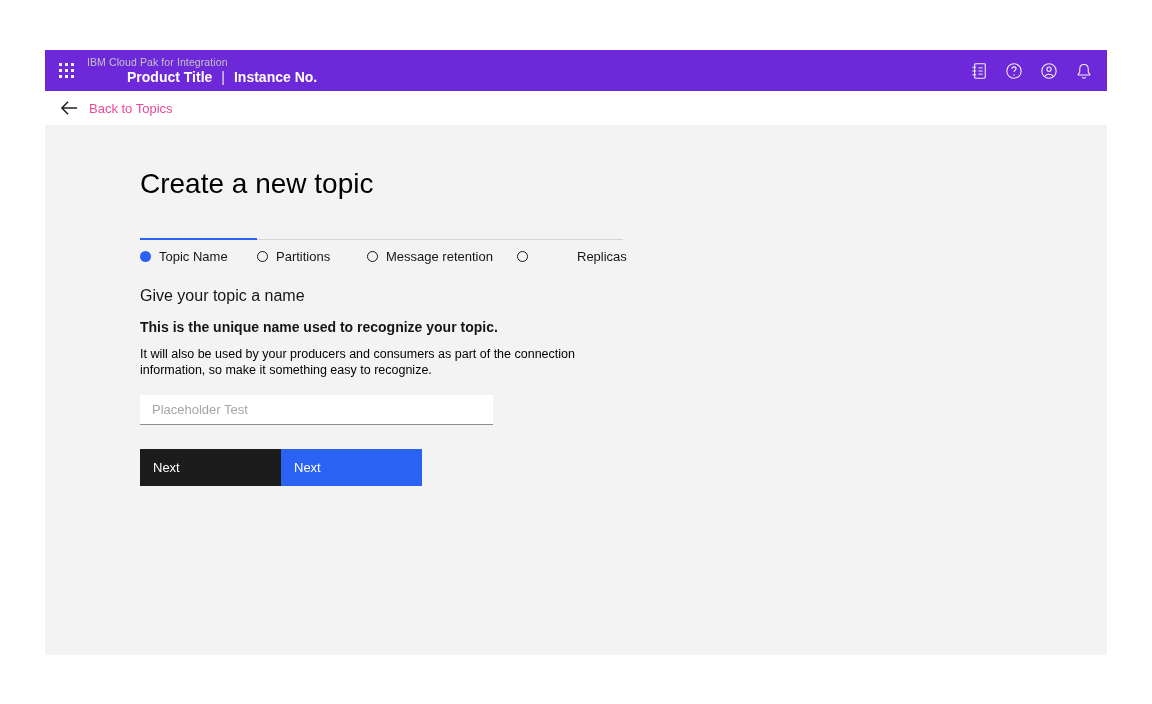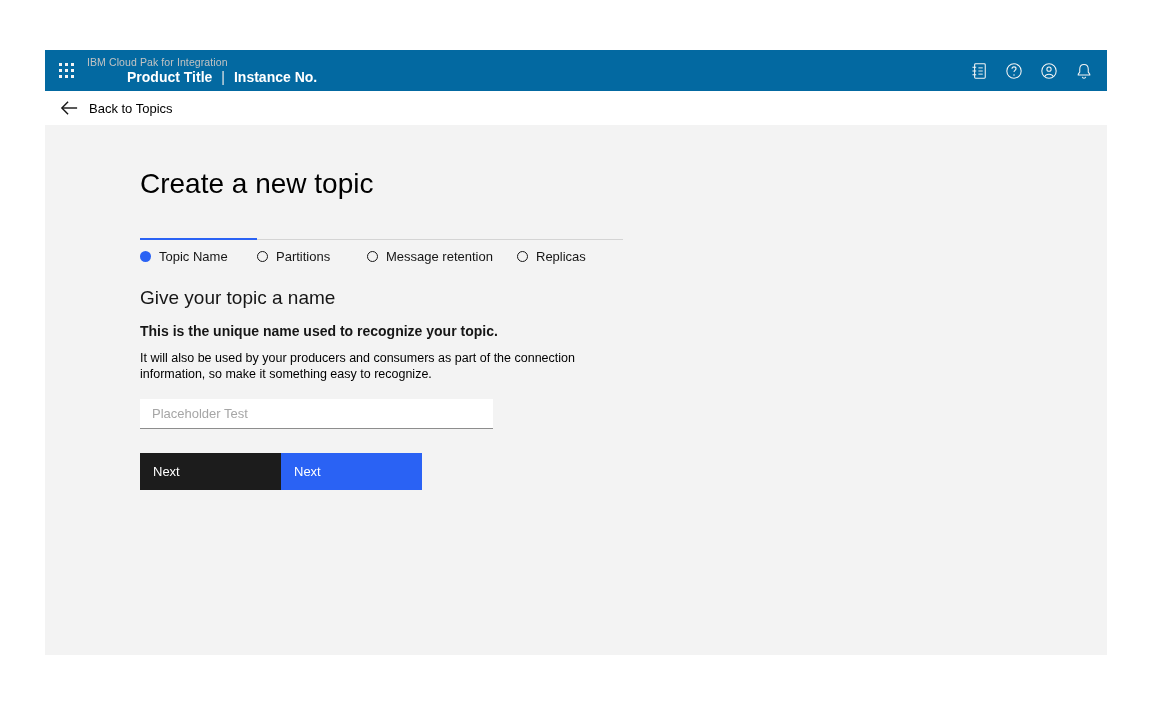--- a/index.html
+++ b/index.html
@@ -2,58 +2,58 @@
 <html><head>
 <meta charset="utf-8">
 <style>
   * { margin:0; padding:0; box-sizing:border-box; }
   html,body { background:#ffffff; }
   body { font-family:"Liberation Sans", sans-serif; color:#161616; }
   .canvas { position:relative; width:1152px; height:704px; background:#fff; overflow:hidden; }
   .app { position:absolute; left:45px; top:50px; width:1062px; }
 
   
-  .hdr { height:41px; background:#0369a1; display:flex; align-items:center; }
+  .hdr { height:41px; background:#6d28d9; display:flex; align-items:center; }
   .switcher { width:15px; height:15px; margin-left:14px; display:grid;
               grid-template-columns:repeat(3,3px); grid-template-rows:repeat(3,3px);
               gap:3px; cursor:pointer; }
   .switcher i { background:#f4f4f4; width:3px; height:3px; display:block; }
   .hdr-text { margin-left:13px; line-height:1; }
   .hdr-eyebrow { font-size:10.5px; color:#c3c3c3; letter-spacing:.1px; margin-bottom:3px; }
   .hdr-title-row { font-size:14px; font-weight:bold; color:#ffffff; display:flex; align-items:center;padding-left:40px; }
   .hdr-sep { margin:0 9px; font-weight:400; color:#e8e8e8; }
   .hdr-spacer { flex:1; }
   .hdr-actions { display:flex; align-items:center; gap:14px; padding-right:13px; }
   .hdr-icon { width:21px; height:21px; display:flex; align-items:center; justify-content:center; cursor:pointer; }
   .hdr-icon svg { stroke:#f4f4f4; fill:none; stroke-width:1.7; }
 
   
   .backrow { height:34px; background:#fff; display:flex; align-items:center; }
   .back-arrow { margin-left:15px; display:flex; align-items:center; }
-  .back-label { margin-left:10px; font-size:13px; color:#000000; }
+  .back-label { margin-left:10px; font-size:13px; color:#ec4899; }
   .backlink { display:flex; align-items:center; cursor:pointer; }
 
   
   .card { background:#f3f3f3; height:530px; padding-left:95px; padding-right:40px; }
   .page-title { padding-top:40px; font-size:28px; font-weight:400; line-height:38px; color:#000000; }
 
   
   .progress { position:relative; width:483px; margin-top:35px; }
   .progress-track { position:absolute; top:1px; left:117px; right:0; height:1px; background:#d4d4d4; }
   .progress-fill  { position:absolute; top:0; left:0; width:117px; height:2px; }
   .steps { display:flex; padding-top:11px; }
   .step { display:flex; align-items:center; cursor:pointer; }
-  .step.s1 { width:117px; } .step.s2 { width:110px; } .step.s3 { width:150px; } .step.s4 { width:106px; }
+  .step.s1 { width:117px; } .step.s2 { width:110px; } .step.s3 { width:150px; } .step.s4 { width:106px;gap:41px; }
   .dot { width:11px; height:11px; border-radius:50%; flex:none; }
   .dot.current { background:#2a62f4; }
   .dot.todo { background:transparent; border:1.4px solid #161616; }
   .step-label { margin-left:8px; font-size:13px; color:#161616; white-space:nowrap;text-align:right; }
 
   
-  .step-heading { margin-top:23px; font-size:19px; font-weight:400; color:#161616; }
+  .step-heading { margin-top:23px; font-size:16px; font-weight:400; color:#161616; }
   .step-subheading { margin-top:14px; font-size:14px; font-weight:bold; color:#161616; }
   .step-desc { margin-top:12px; font-size:12.5px; line-height:15.5px; color:#000000; white-space:pre-line; }
 
   .name-input { margin-top:17px; display:block; width:353px; height:30px; background:#ffffff;
                 border:none; border-bottom:1px solid #8d8d8d; padding:0 12px;
                 font-size:13px; color:#161616; font-family:"Liberation Sans", sans-serif; outline:none; }
   .name-input::placeholder { color:#a6a6a6; }
 
   .btn-row { margin-top:24px; display:flex; }
   .btn { width:141px; height:37px; border:none; display:flex; align-items:center;

